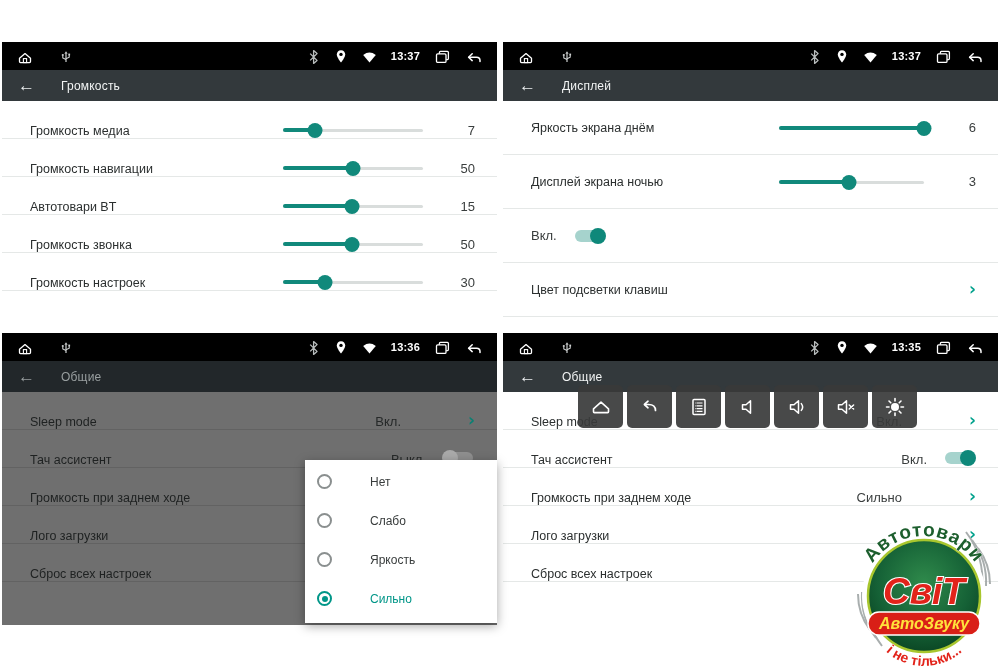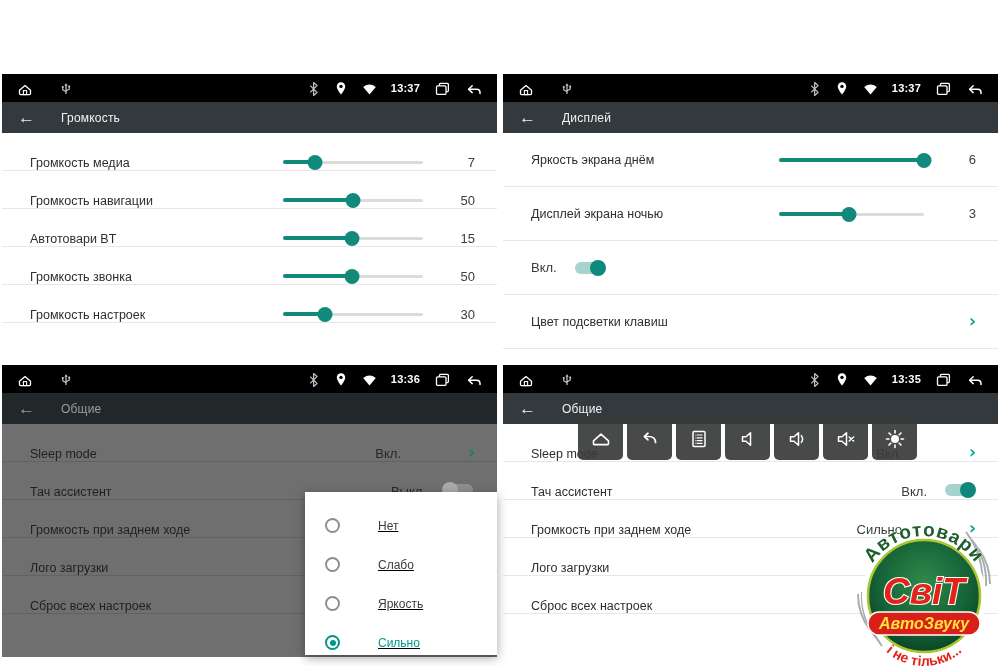--- a/index.html
+++ b/index.html
@@ -1,19 +1,19 @@
 <!DOCTYPE html>
 <html><head>
 <meta charset="utf-8">
 <style>
   * { margin:0; padding:0; box-sizing:border-box; }
   html,body { width:1000px; height:666px; background:#fff; font-family:"Liberation Sans", sans-serif; overflow:hidden; }
   .canvas { position:relative; width:1000px; height:666px; background:#fff; }
 
-  .panel { position:absolute; width:495px; background:#ef4444;margin-top:32px; }
+  .panel { position:absolute; width:495px; background:#ef4444; }
   #panel-volume  { left:2px;   top:42px; }
   #panel-display { left:503px; top:42px; }
   #panel-general-dialog { left:2px; top:333px; }
   #panel-general { left:503px; top:333px; }
 
   
   .statusbar { height:28px; background:#000; display:flex; align-items:center; padding:0 14px; }
   .sb-left { display:flex; align-items:center; gap:26px; }
   .sb-spacer { flex:1; }
   .sb-right { display:flex; align-items:center; gap:14px; }
@@ -57,21 +57,21 @@
   
   .dim .row { background:#6f6f6f; border-bottom:1px solid #626262; }
   .dim .row-label { color:#1e2121; }
   .dim .row-value, .dim .num-value { color:#262929; }
   .dim .chevron { color:#0b8073; }
   .dim .filler { height:43px; background:#6f6f6f; }
 
   
   .dialog { position:absolute; left:303px; top:127px; width:192px; height:163px; background:#fff;
             box-shadow:0 3px 10px rgba(0,0,0,.35); padding-top:2px; z-index:5; }
-  .opt { height:39px; display:flex; align-items:flex-end; padding-left:20px;text-decoration:underline; }
+  .opt { height:39px; display:flex; align-items:center; padding-left:12px; }
   .radio { width:15px; height:15px; border-radius:50%; border:2px solid #8a8f8f; }
   .opt.selected .radio { border-color:#009688; position:relative; }
   .opt.selected .radio::after { content:""; position:absolute; left:2.5px; top:2.5px; width:6px; height:6px; border-radius:50%; background:#009688; }
   .opt-label { margin-left:38px; font-size:12px; color:#383c3c; }
   .opt.selected .opt-label { color:#009688; }
 
   
   .toolbar { position:absolute; left:75px; top:52px; display:flex; gap:4px; z-index:6; }
   .tb-btn { width:45px; height:43px; background:rgba(56,58,58,.92); border-radius:5px; display:flex; align-items:center; justify-content:center; }
 

